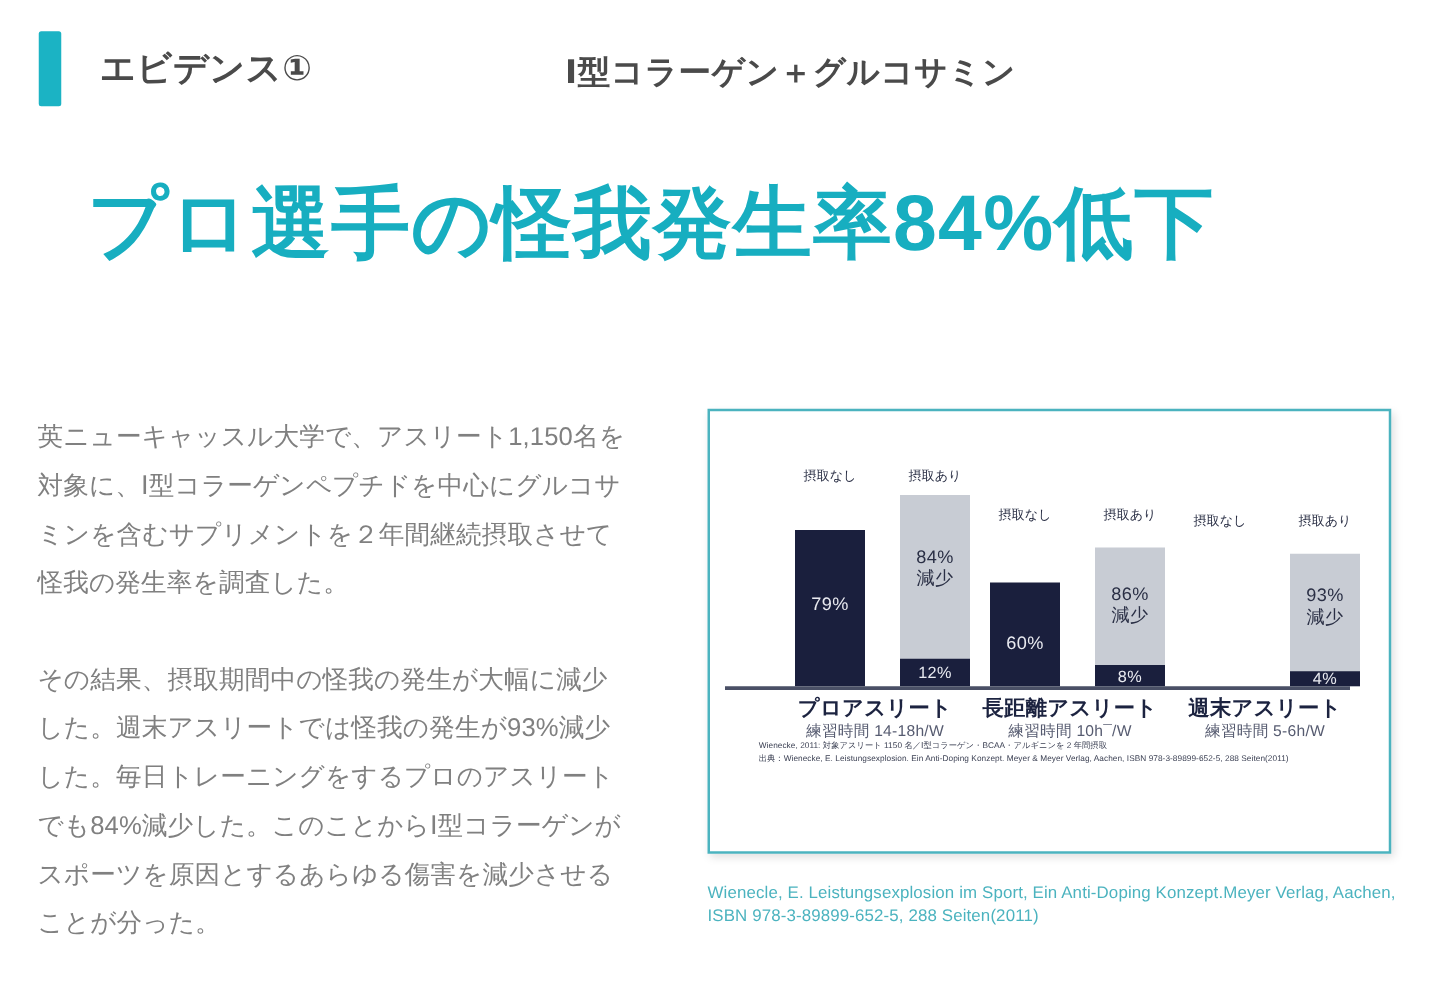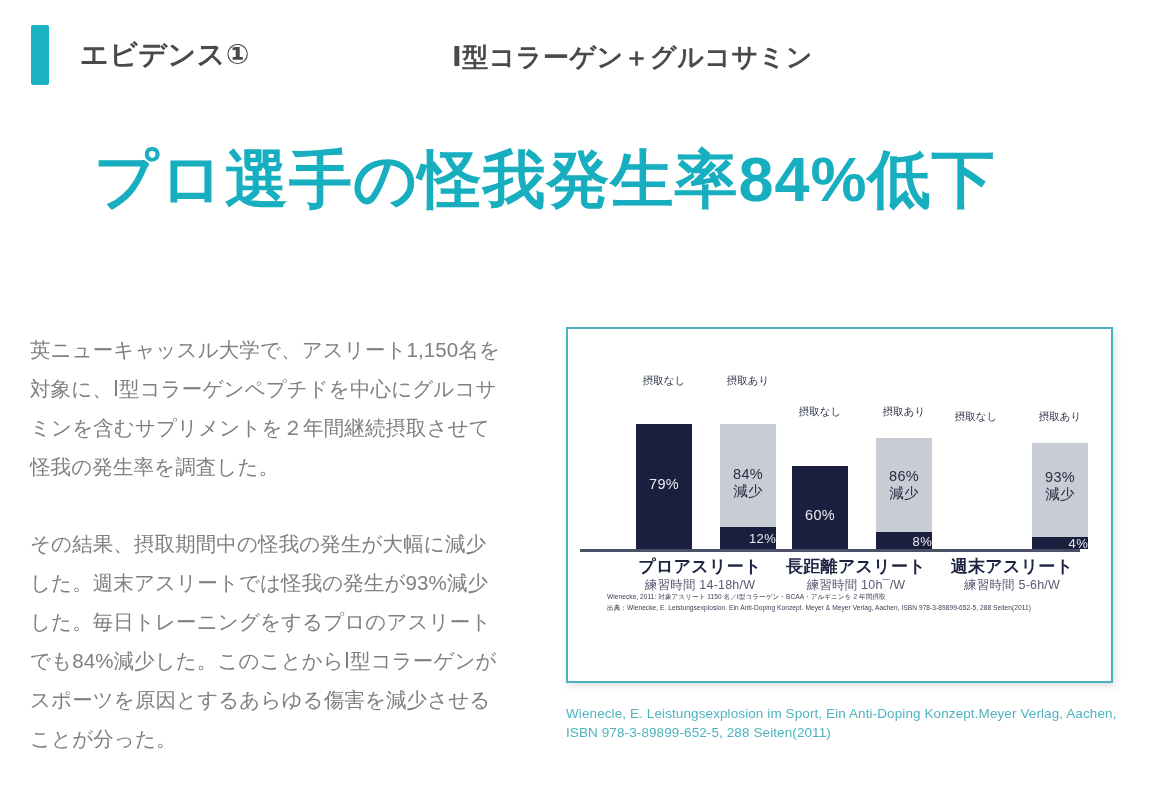--- a/index.html
+++ b/index.html
@@ -58,21 +58,20 @@
   .headline {
     position: absolute;
     left: 70px; top: 140px;
     width: 1010px;
     font-size: 63px;
     font-weight: bold;
     color: #17aec0;
     letter-spacing: 1px;
     line-height: 78px;
     white-space: nowrap;
-    margin-left: 24px;
   }
 
   
   .body-copy {
     position: absolute;
     left: 30px; top: 330px;
     width: 476px;
     color: #808080;
     font-size: 20.5px;
     line-height: 39px;
@@ -160,21 +159,21 @@
     position: absolute;
     left: 0; bottom: 0;
     width: 56px;
     background: #1a1f3d;
   }
   .bar-foot span {
     position: absolute;
     left: 0; width: 100%;
     top: 50%;
     transform: translateY(-50%);
-    text-align: right;
+    text-align: center;
     font-size: 13px;
     color: #e9eaf0;
     letter-spacing: 0.3px;
   }
 
   
   .axis {
     position: absolute;
     left: 12px; top: 220px;
     width: 500px; height: 3px;
@@ -256,21 +255,21 @@
         <div class="group" style="left:28px;">
           <div class="bars">
             <div class="bar-wrap">
               <div class="cap" style="top:-17px;">摂取なし</div>
               <div class="bar dark" style="height:125px;">
                 <div class="bar-val on-dark" style="top:52px;">79%</div>
               </div>
             </div>
             <div class="bar-wrap">
               <div class="cap" style="top:-17px;">摂取あり</div>
-              <div class="bar light" style="height:125px;">
+              <div class="bar light" style="height:153px;">
                 <div class="bar-val on-light" style="top:42px;">84%</div>
                 <div class="bar-val on-light" style="top:59px;">減少</div>
               </div>
               <div class="bar-foot" style="height:22px;">
                 <span>12%</span>
               </div>
             </div>
           </div>
         </div>
 

